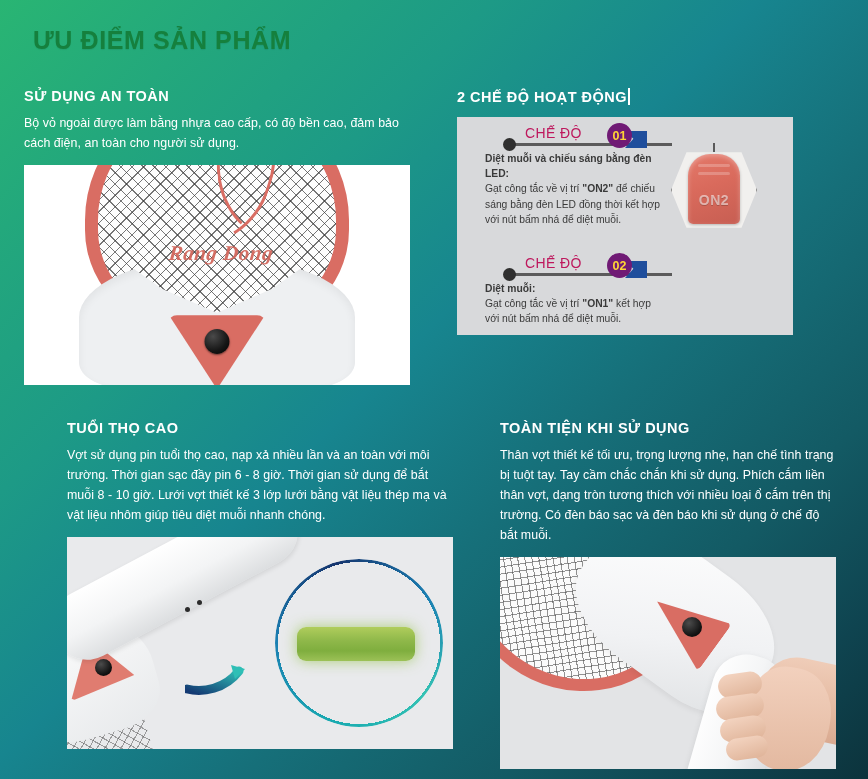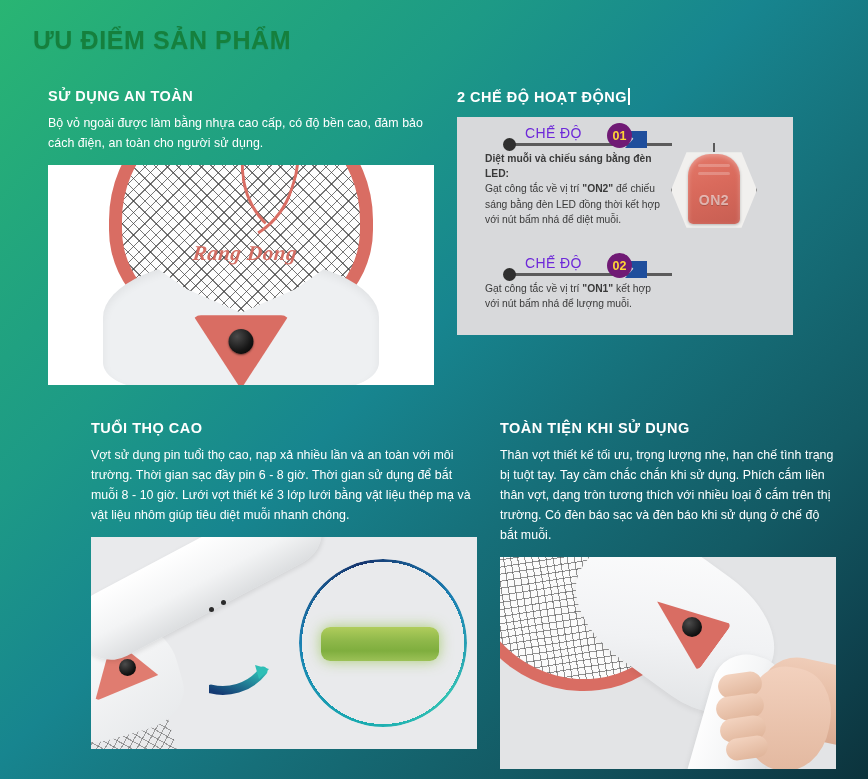--- a/index.html
+++ b/index.html
@@ -34,21 +34,21 @@
     left: 33px;
     top: 26px;
     font-size: 25px;
     font-weight: bold;
     letter-spacing: 0.6px;
     color: #15803d;
     text-shadow: 0 1px 1px rgba(0,0,0,.08);
   }
 
   
-  .col-left  { position: absolute; left: 48px;  width: 386px; }
+  .col-left  { position: absolute; left: 24px;  width: 386px; }
   .col-right { position: absolute; left: 457px; width: 336px; }
 
   .row-top    { top: 88px; }
   .row-bottom { top: 420px; margin-left: 43px; }
 
   .sec-head {
     font-size: 14.5px;
     font-weight: bold;
     letter-spacing: 0.5px;
     color: #ffffff;
@@ -297,21 +297,21 @@
     position: absolute; left: 0; top: 13px;
     width: 13px; height: 13px; border-radius: 50%;
     background: #2f2f2f;
   }
   .mb-line {
     position: absolute; left: 6px; top: 18px;
     width: 163px; height: 3px; background: #5b5b5b;
   }
   .mb-text {
     position: absolute; left: 22px; top: 0;
-    font-size: 14px; color: #6d28d9; letter-spacing: 0.4px;
+    font-size: 14px; color: #be185d; letter-spacing: 0.4px;
     font-family: "Liberation Sans", sans-serif;
   }
   .mb-circle {
     position: absolute; left: 104px; top: -2px;
     width: 25px; height: 25px; border-radius: 50%;
     background: #701a75;
     color: #ffd535;
     font-size: 12.5px; font-weight: bold;
     display: flex; align-items: center; justify-content: center;
     z-index: 2;
@@ -424,21 +424,21 @@
 
       <div class="mode-block mb-2">
         <div class="mode-badge-row">
           <div class="mb-line"></div>
           <div class="mb-dot"></div>
           <div class="mb-text">CHẾ ĐỘ</div>
           <div class="mb-flag"></div>
           <div class="mb-circle">02</div>
         </div>
         <div class="mode-text">
-          <span>Gạt công tắc về vị trí </span><span class="q">"ON1"</span><span> kết hợp với nút bấm nhá để lượng muỗi.</span>
+          <span class="lbl">Diệt muỗi:</span><span>Gạt công tắc về vị trí </span><span class="q">"ON1"</span><span> kết hợp với nút bấm nhá để diệt muỗi.</span>
         </div>
 
       </div>
 
     </div>
   </div>
 
   <div class="col-left row-bottom">
     <div class="sec-head">TUỔI THỌ CAO</div>
     <div class="sec-body">Vợt sử dụng pin tuổi thọ cao, nạp xả nhiều lần và an toàn với môi trường. Thời gian sạc đầy pin 6 - 8 giờ. Thời gian sử dụng để bắt muỗi 8 - 10 giờ. Lưới vợt thiết kế 3 lớp lưới bằng vật liệu thép mạ và vật liệu nhôm giúp tiêu diệt muỗi nhanh chóng.</div>

